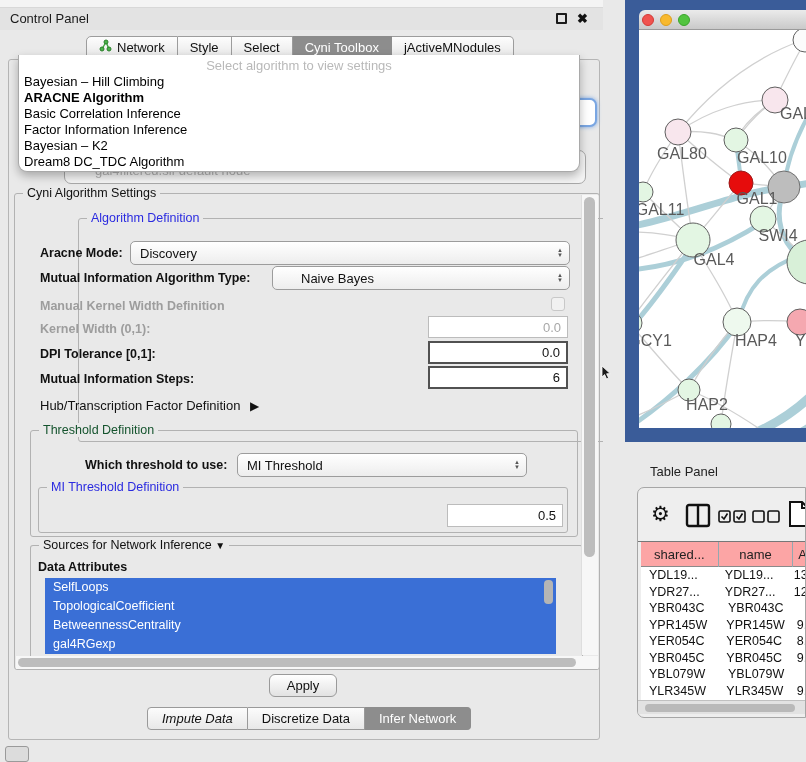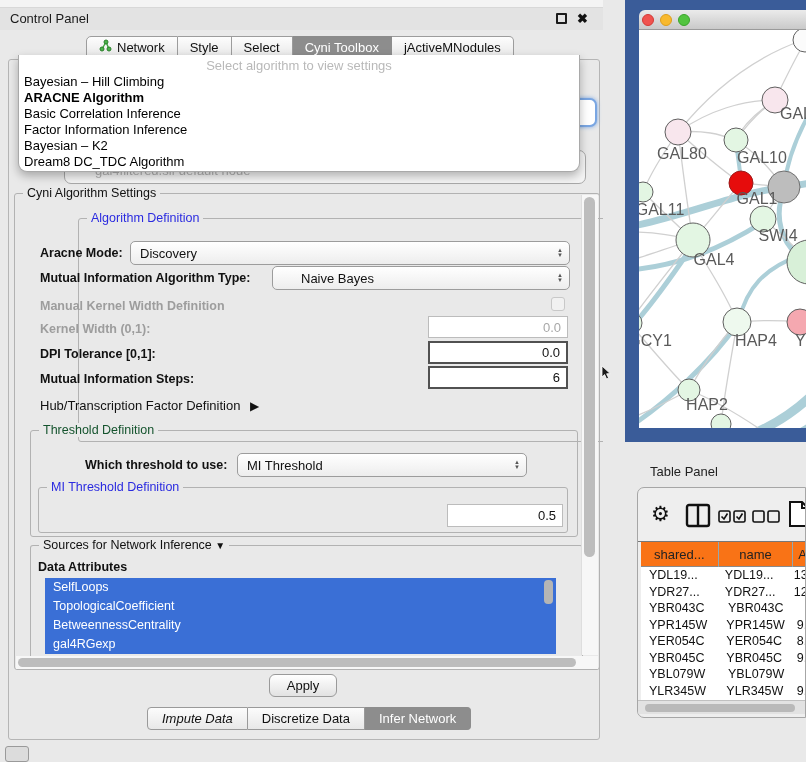--- a/index.html
+++ b/index.html
@@ -78,21 +78,21 @@
   .tl.red { left:3px; background:#f0524e; border:1px solid #d33a36; }
   .tl.yellow { left:21px; background:#f8b92e; border:1px solid #dd9e1c; }
   .tl.green { left:39px; background:#52c440; border:1px solid #3aa42c; }
   .net-canvas { position:absolute; left:0; top:20px; width:167px; height:398px; background:#fff; }
 
   .tp-title { left:650px; top:464px; font-size:13px; color:#222; }
   .tp-card { left:637px; top:487px; width:169px; height:231px; background:#eeeeee; border:1px solid #a6a6a6; border-radius:7px 0 0 7px; overflow:hidden; }
   .tp-toolbar { position:absolute; left:0; top:0; width:169px; height:53px; }
   .gear { position:absolute; left:13px; top:13px; font-size:21px; color:#111; line-height:26px; }
   .tp-table-top { position:absolute; left:0; top:53px; width:169px; height:1px; background:#777; }
-  .thead { position:absolute; left:3px; top:54px; width:166px; height:25px; display:flex; background:#f97316; border-bottom:1px solid #8a8a8a; }
+  .thead { position:absolute; left:3px; top:54px; width:166px; height:25px; display:flex; background:#fca5a5; border-bottom:1px solid #8a8a8a; }
   .th { font-size:13px; color:#222; display:flex; align-items:center; justify-content:center; border-right:1px solid #93a8b0; height:25px; }
   .tbody { position:absolute; left:3px; top:79px; width:166px; height:140px; background:#fff; overflow:hidden; }
   .trow { display:flex; height:16.5px; }
   .td { font-size:12.5px; color:#111; line-height:16.5px; white-space:nowrap; overflow:hidden; }
   .td.c1 { width:79px; padding-left:8px; }
   .td.c2 { width:76px; padding-left:8px; }
   .td.c3 { padding-left:4px; }
   .th.c1 { width:79px; } .th.c2 { width:76px; } .th.c3 { flex:1; justify-content:flex-start; padding-left:5px; border-right:none; }
   .tp-hscroll { position:absolute; left:0; top:212px; width:169px; height:14px; background:#e2e2e2; border-top:1px solid #c0c0c0; }
   .tp-hthumb { position:absolute; left:7px; top:3px; width:150px; height:8px; background:#b9b9b9; border-radius:4px; }

